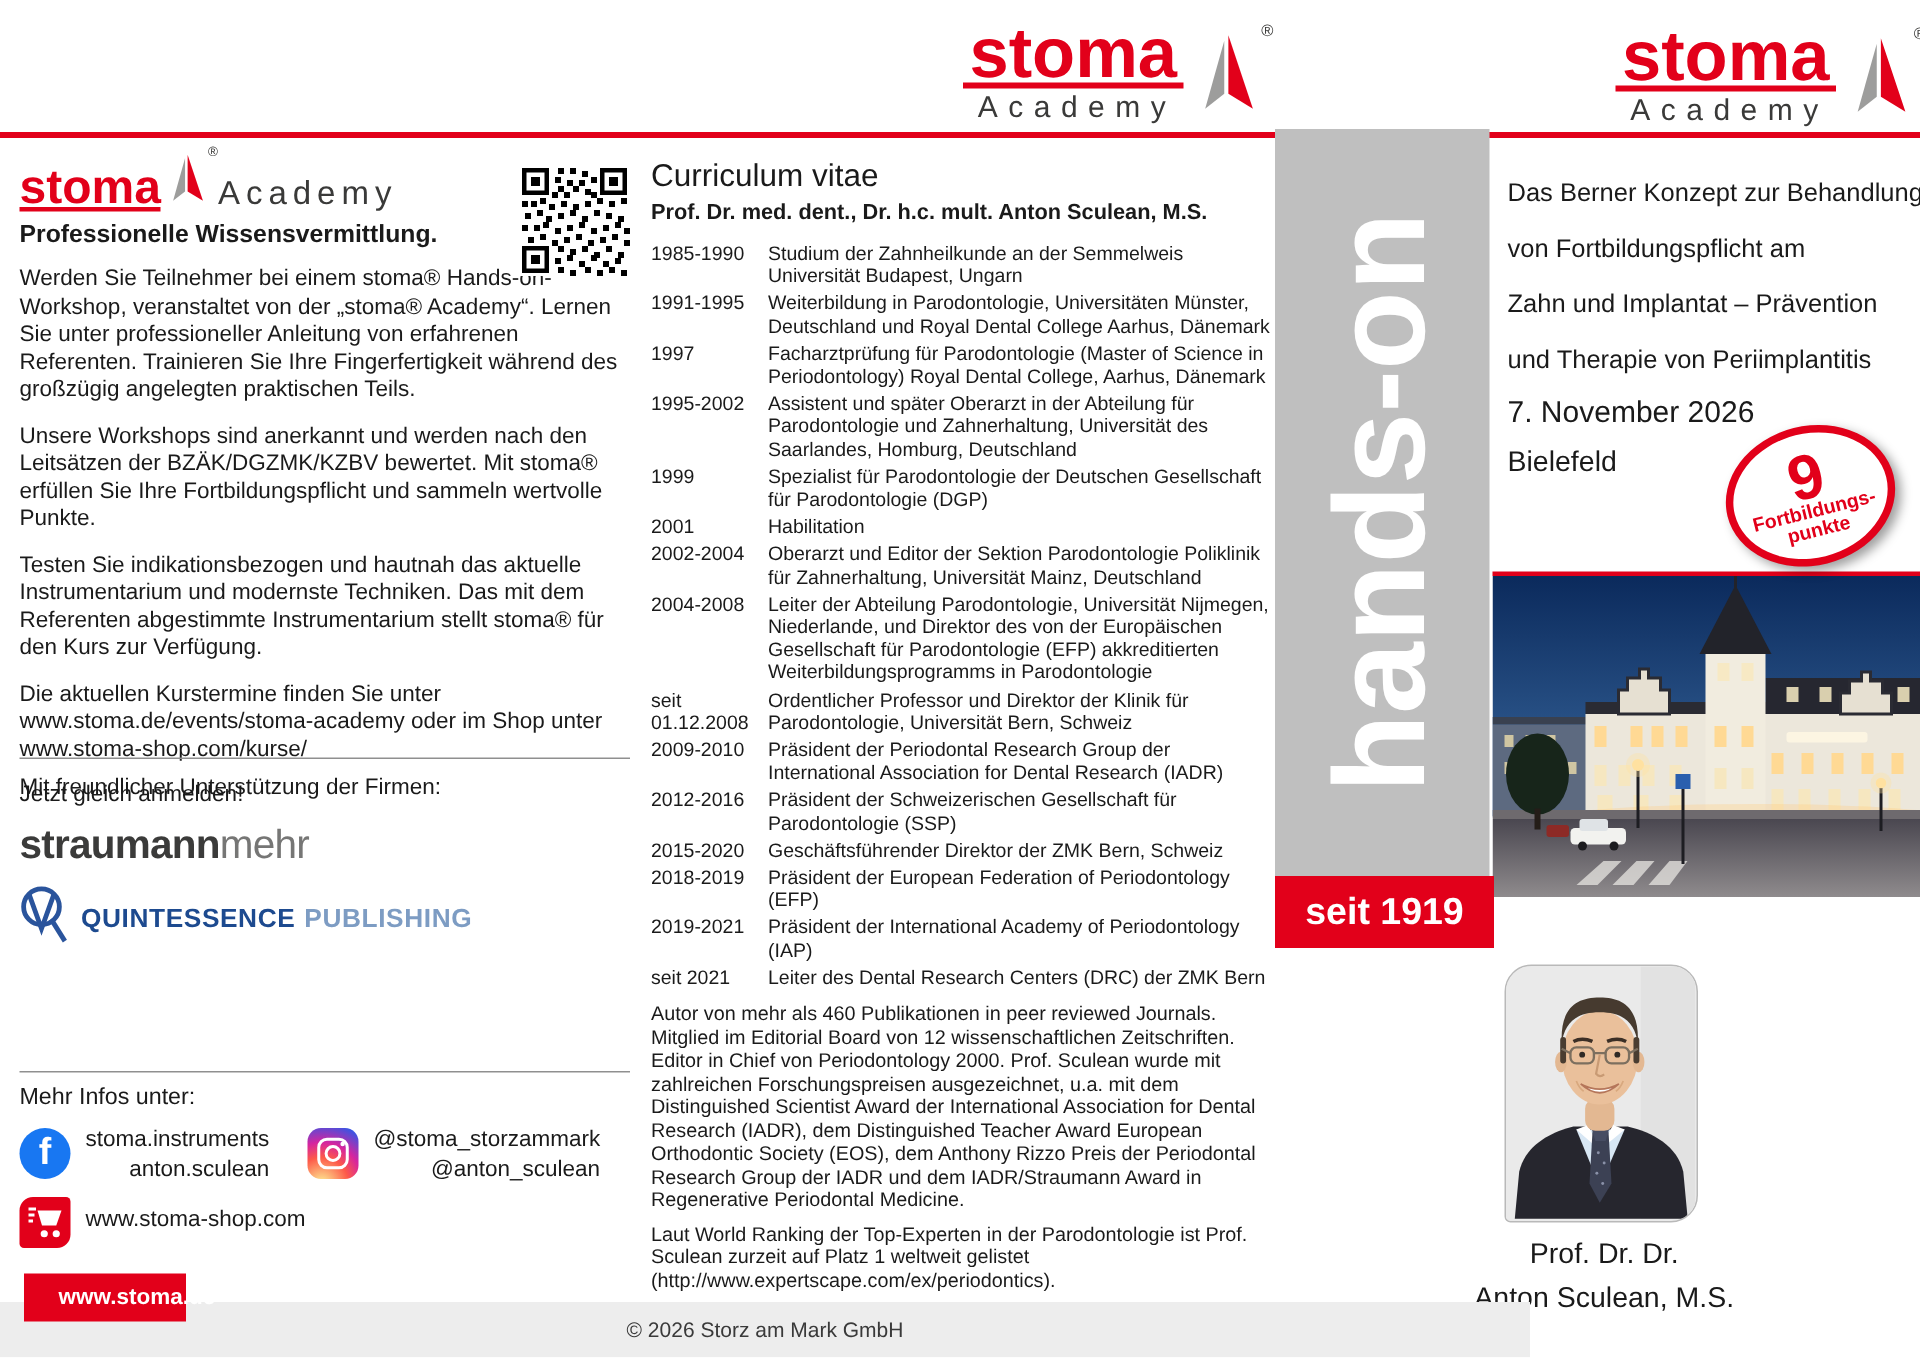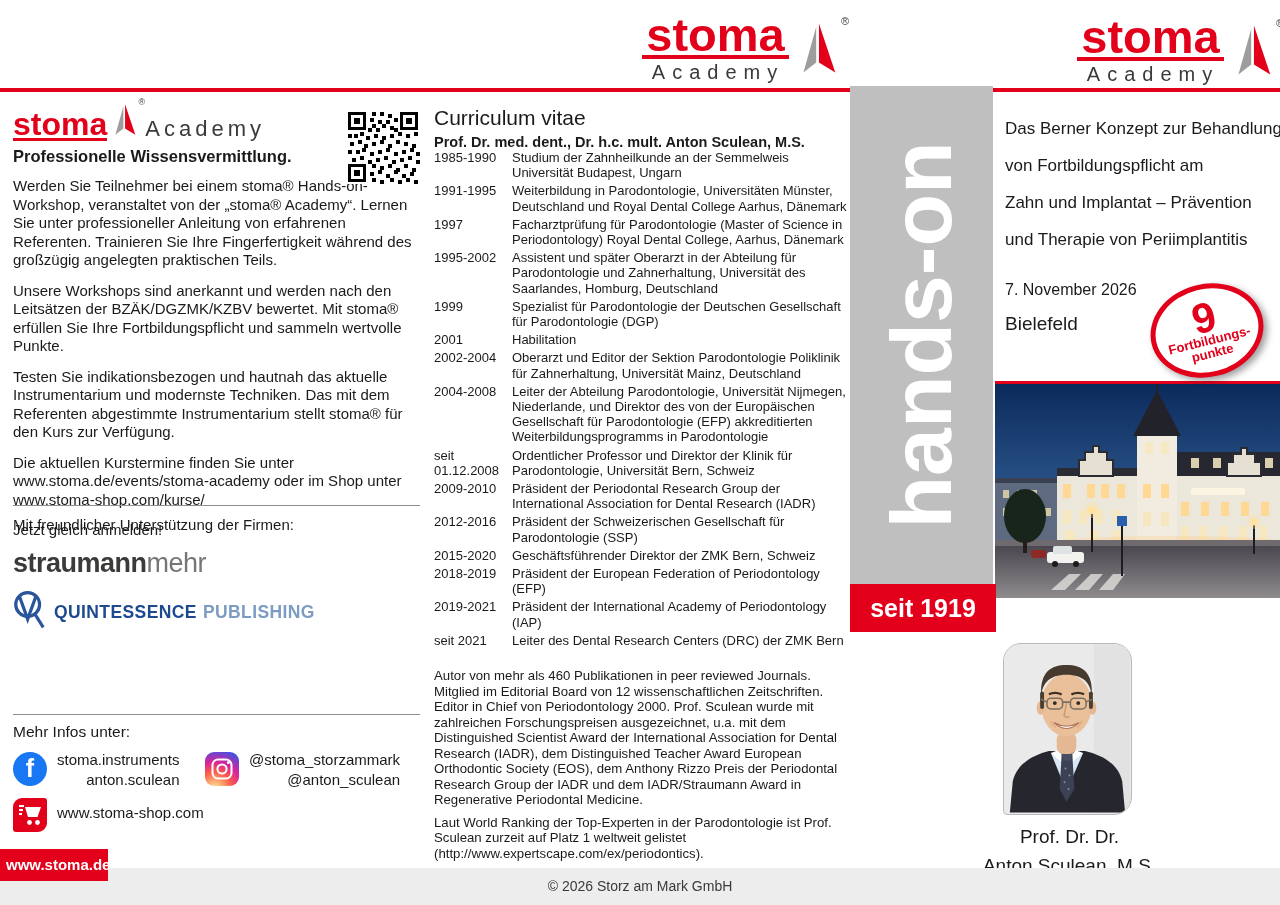--- a/index.html
+++ b/index.html
@@ -60,43 +60,43 @@
   .icon-tile{position:absolute;left:0;top:0;width:34px;height:34px;}
   .fb{border-radius:50%;background:#1877f2;color:#fff;font-weight:bold;font-size:25px;text-align:center;line-height:32px;}
   .ig{border-radius:9px;background:radial-gradient(circle at 28% 110%, #fdf497 0%, #fd5949 40%, #d6249f 62%, #285AEB 95%);}
   .cart{border-radius:9px 3px 9px 3px;background:var(--red);}
   .soc-text{position:absolute;left:44px;top:-2px;font-size:15px;line-height:20px;}
   .soc-text span{display:block;text-align:right;}
   .ig-group .icon-tile{left:192px;}
   .ig-group .soc-text{left:236px;}
   .shop-text{position:absolute;left:44px;top:5px;font-size:15px;line-height:20px;}
 
-  .site-banner{position:absolute;left:0;top:849px;width:108px;height:32px;background:var(--red);color:#fff;font-weight:bold;font-size:15px;line-height:32px;padding-left:6px;z-index:6;}
-  .footer{position:absolute;left:0;top:868px;width:1280px;height:37px;background:#ededed;text-align:center;font-size:14px;color:#3a3a3a;line-height:37px;z-index:5;}
+  .site-banner{position:absolute;left:16px;top:849px;width:108px;height:32px;background:var(--red);color:#fff;font-weight:bold;font-size:15px;line-height:32px;padding-left:23px;z-index:6;}
+  .footer{position:absolute;left:0;top:868px;width:1020px;height:37px;background:#ededed;text-align:center;font-size:14px;color:#3a3a3a;line-height:37px;z-index:5;}
 
   
   .cv{position:absolute;left:434px;top:106px;width:418px;}
   .cv-h{font-size:21px;line-height:24px;font-weight:normal;}
   .cv-name{font-size:14.5px;font-weight:bold;margin-top:4px;white-space:nowrap;}
-  .cv-rows{margin-top:0;}
+  .cv-rows{margin-top:11px;}
   .row{display:flex;margin-bottom:3px;font-size:13px;line-height:15.2px;}
   .row .per{width:78px;flex:none;}
   .row .des{flex:1;}
   .cv-paras{position:absolute;left:434px;top:668px;width:414px;font-size:13.2px;line-height:15.5px;}
   .cv-paras p{margin:0 0 7px;}
 
   
   .band{position:absolute;left:850px;top:86px;width:143px;height:498px;background:var(--band-gray);z-index:2;}
   .band-label{position:absolute;top:50%;left:50%;width:498px;height:143px;transform:translate(-50%,-50%) rotate(-90deg);text-align:center;line-height:140px;font-size:86px;font-weight:bold;color:#fff;letter-spacing:0;}
   .since{position:absolute;left:850px;top:584px;width:146px;height:48px;background:var(--red);color:#fff;font-weight:bold;font-size:25px;text-align:center;line-height:48px;z-index:2;}
 
   
   .event{position:absolute;left:1005px;top:110px;width:276px;}
   .event .tl{display:block;font-size:17px;line-height:37px;white-space:nowrap;}
-  .event .date{margin-top:15px;font-size:16px;line-height:34px;}
+  .event .date{font-size:20px;line-height:34px;}
   .event .city{font-size:19px;line-height:34px;}
 
   .badge{position:absolute;left:1150px;top:284px;width:114px;height:93px;background:#fff;border:5px solid var(--red);border-radius:50%;transform:rotate(-14deg);box-shadow:3px 4px 7px rgba(0,0,0,.38);z-index:5;display:flex;flex-direction:column;align-items:center;justify-content:center;}
   .badge-9{font-size:42px;line-height:33px;font-weight:bold;color:var(--red);}
   .badge-t{font-size:13px;line-height:13.5px;font-weight:bold;color:var(--red);}
 
   .photo-rule{position:absolute;left:995px;top:381px;width:285px;height:3px;background:var(--red);z-index:2;}
   .photo{position:absolute;left:995px;top:384px;width:285px;height:214px;z-index:1;}
   .portrait{position:absolute;left:1003px;top:643px;width:129px;height:172px;border:1.5px solid #b9b9b9;border-radius:18px 18px 18px 4px;overflow:hidden;background:#eaeaea;z-index:1;}
   .caption{position:absolute;left:967px;top:822px;width:205px;text-align:center;font-size:19px;line-height:29px;}

